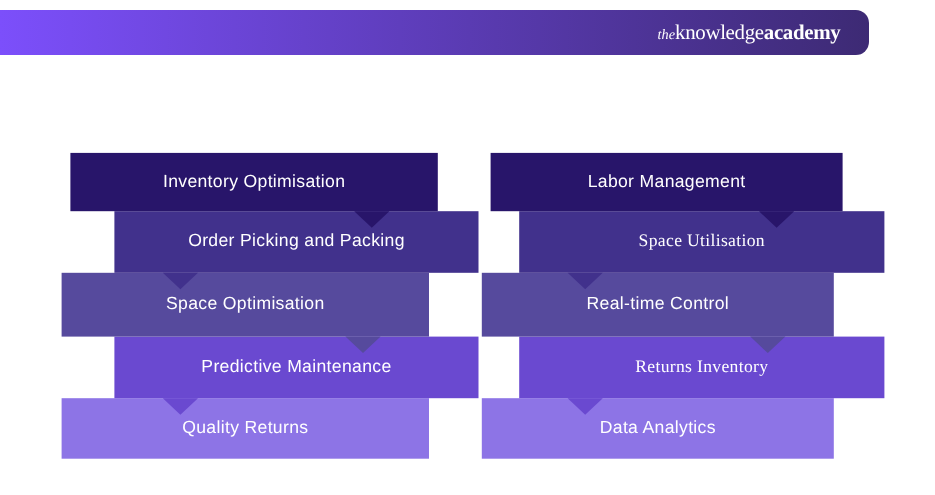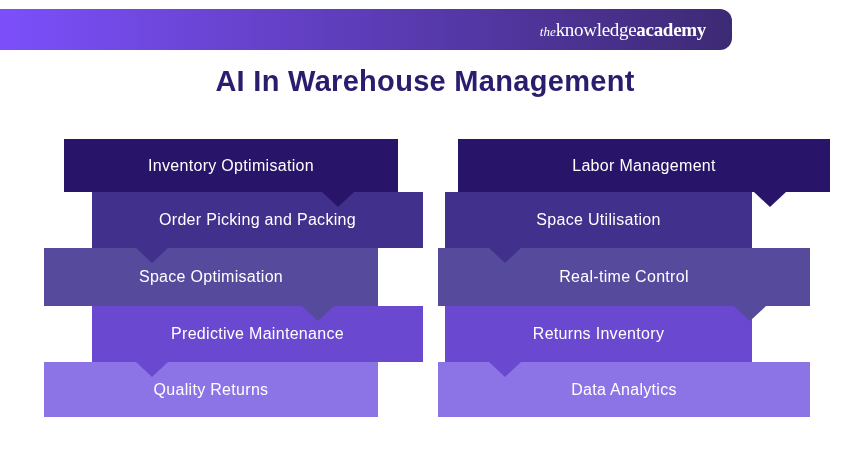--- a/index.html
+++ b/index.html
@@ -6,21 +6,21 @@
     --c1:#28156a; --c2:#41318c; --c3:#564a9d; --c4:#6a49d0; --c5:#8d74e6;
     --header-from:#7c4ffb; --header-to:#3d2a74; --title-color:#2b1d6e;
   }
   *{box-sizing:border-box; margin:0; padding:0;}
   html,body{width:850px; height:450px; overflow:hidden;}
   body{background:#ffffff; font-family:"Liberation Sans", sans-serif;}
   .canvas{position:relative; width:850px; height:450px; background:#ffffff;}
 
   
   .header-bar{
-    position:absolute; top:9px; left:0; width:732px; height:41px;
+    position:absolute; top:9px; left:0; width:790px; height:41px;
     background:linear-gradient(90deg, var(--header-from) 0%, var(--header-to) 100%);
     border-radius:0 12px 12px 0;
     display:flex; justify-content:flex-end; align-items:center;
     padding-right:26px;
   }
   .logo{color:#ffffff; font-family:"Liberation Serif", serif; white-space:nowrap; line-height:1;}
   .logo-the{font-style:italic; font-size:13px;}
   .logo-knowledge{font-size:19px; letter-spacing:-0.3px;}
   .logo-academy{font-size:19px; font-weight:bold; letter-spacing:-0.3px;}
 
@@ -41,28 +41,28 @@
   .bar-label{
     color:#ffffff; font-size:16px; font-weight:500; letter-spacing:0.3px;
     white-space:nowrap;
   }
   
   .row1{top:139px; height:53px; --bar-color:var(--c1); z-index:5;margin-left:20px;}
   .row2{top:192px; height:56px; --bar-color:var(--c2); z-index:4;}
   .row3{top:248px; height:58px; --bar-color:var(--c3); z-index:3;}
   .row4{top:306px; height:56px; --bar-color:var(--c4); z-index:2;}
   .row5{top:362px; height:55px; --bar-color:var(--c5); z-index:1;}
-  .row2,.row3,.row4,.row5{box-shadow:0 -1px 0 rgba(255,255,255,0.35);}
+  .row2,.row3,.row4,.row5{box-shadow:0 -1px 0 rgba(255,255,255,0.35);margin-left:12px;}
 
   
   .col-l.odd {left:44px;  width:334px;}
   .col-l.even{left:92px;  width:331px;}
   
-  .col-r.odd {left:438px; width:372px;}
-  .col-r.even{left:445px; width:307px;}
+  .col-r.odd {left:426px; width:320px;}
+  .col-r.even{left:460px; width:332px;font-family:Liberation Serif, serif;}
 
   
   .notch-right::after, .notch-left::after{
     content:""; position:absolute; bottom:-15px; width:0; height:0;
     border-left:16px solid transparent; border-right:16px solid transparent;
     border-top:15px solid var(--bar-color);
   }
   .notch-right::after{right:44px;}
   .notch-left::after{left:44px;}
 </style>
@@ -70,21 +70,20 @@
 <body>
 
 <div class="canvas">
 
   <div class="header-bar">
     <div class="logo">
       <span class="logo-the">the</span><span class="logo-knowledge">knowledge</span><span class="logo-academy">academy</span>
     </div>
   </div>
 
-  <h1 class="page-title">AI In Warehouse Management</h1>
 
   <div class="diagram">
 
     <div>
       <div class="bar col-l odd row1 notch-right">
         <span class="bar-label">Inventory Optimisation</span>
       </div>
       <div class="bar col-l even row2 notch-left">
         <span class="bar-label">Order Picking and Packing</span>
       </div>

